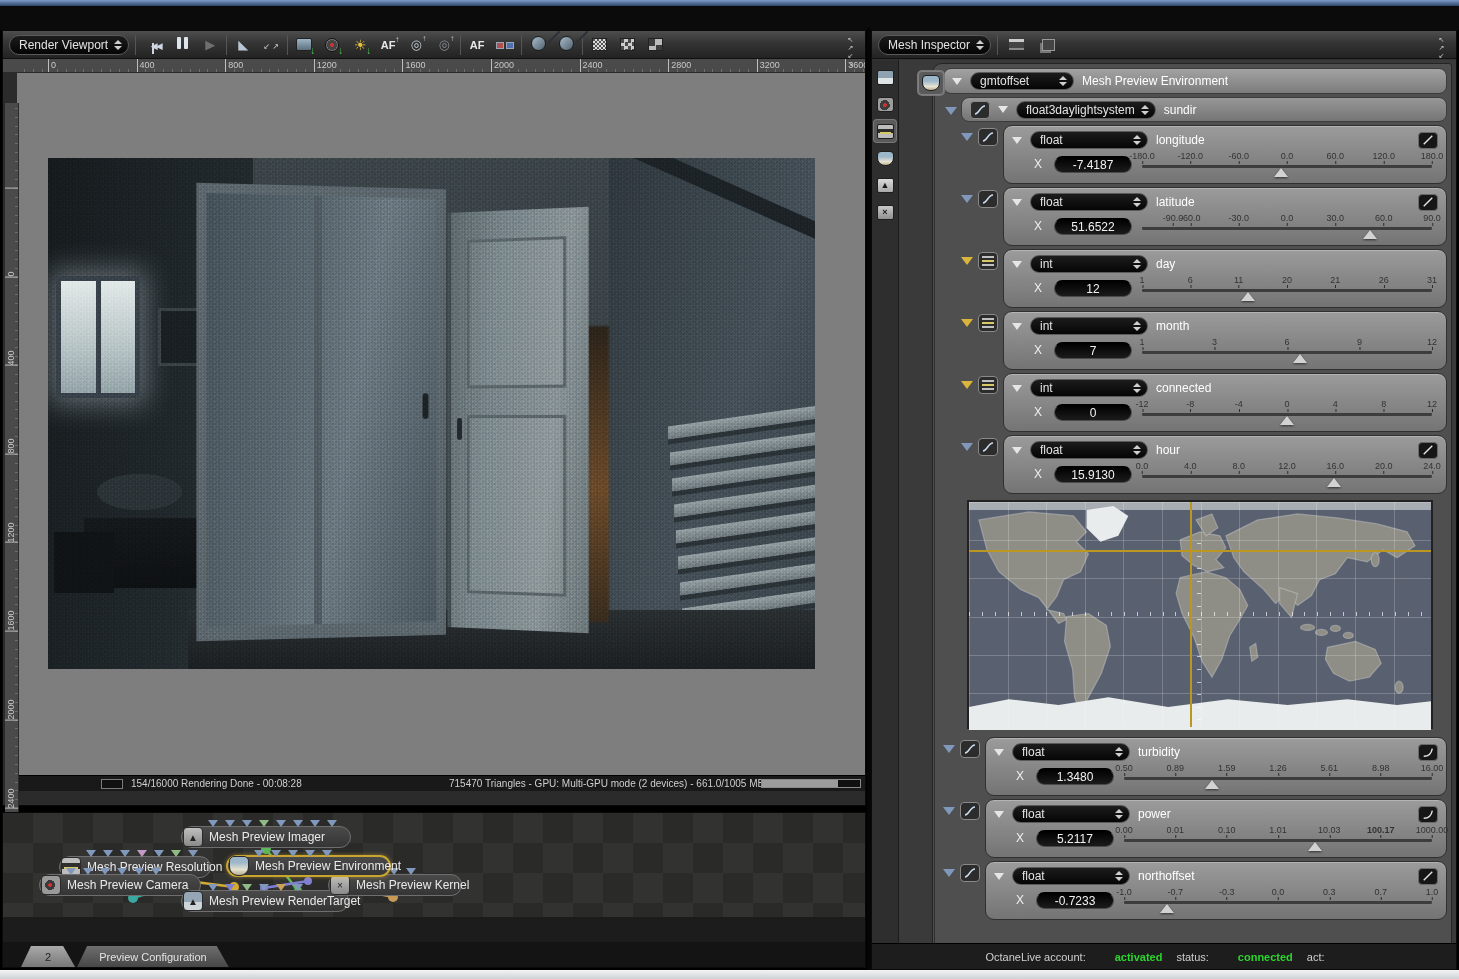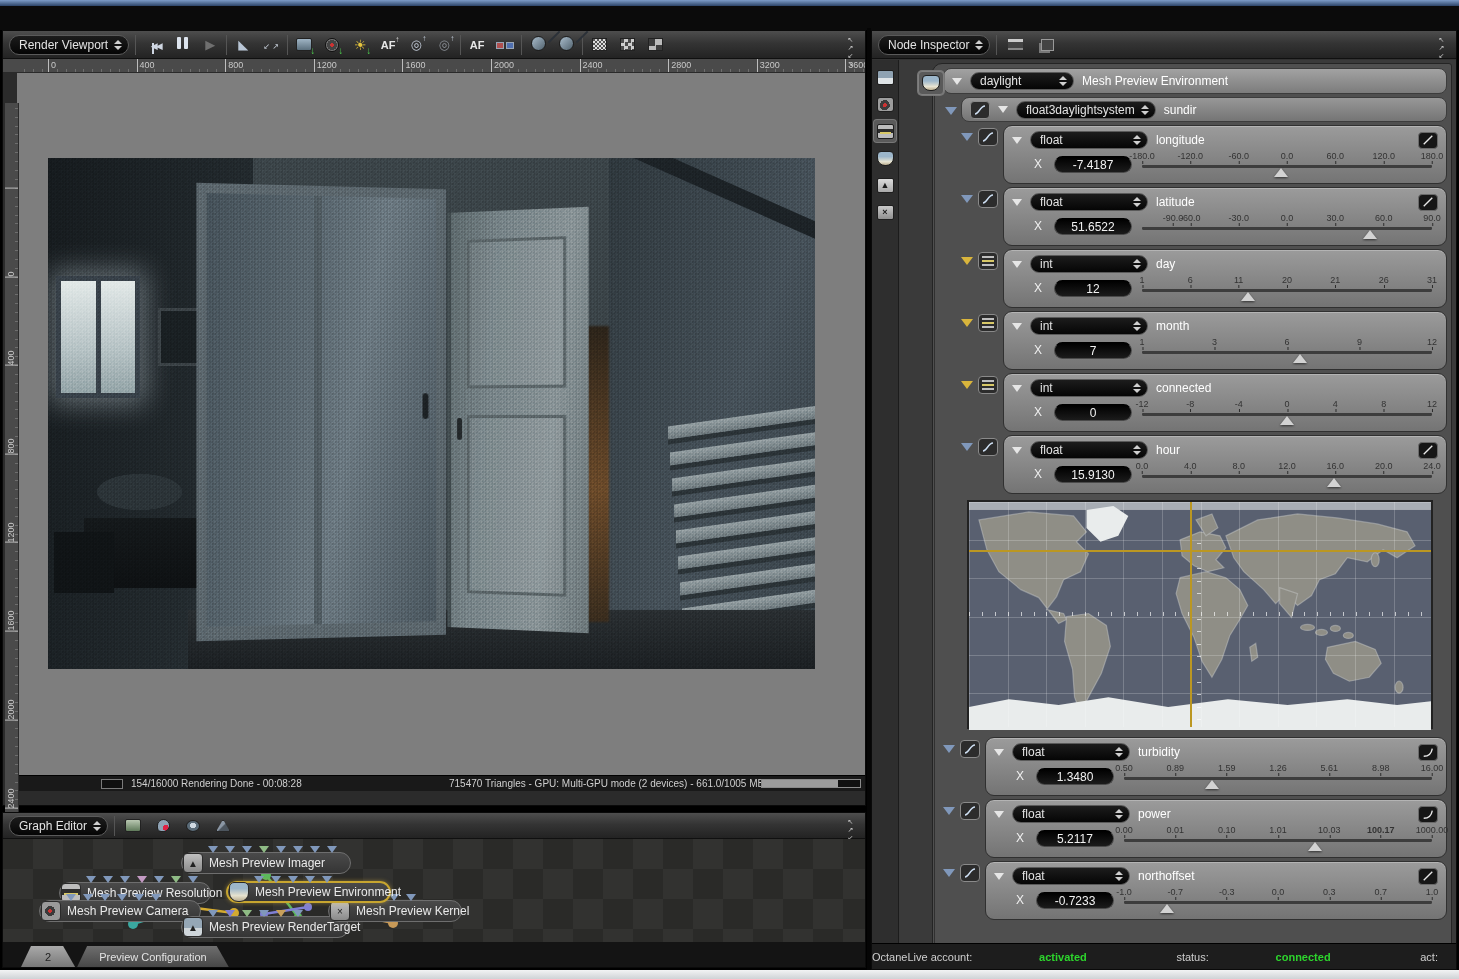--- a/index.html
+++ b/index.html
@@ -203,21 +203,21 @@
     background-image:repeating-linear-gradient(to right,rgba(255,255,255,.20) 0 1px,transparent 1px 38.6px),
                      repeating-linear-gradient(to bottom,rgba(255,255,255,.20) 0 1px,transparent 1px 38.2px);}
   .map-tick-h{position:absolute;left:0;right:0;top:49%;height:4px;
     background-image:repeating-linear-gradient(to right,rgba(255,255,255,.65) 0 1px,transparent 1px 12.9px);}
   .map-tick-v{position:absolute;top:18%;bottom:2%;left:49.4%;width:4px;
     background-image:repeating-linear-gradient(to bottom,rgba(255,255,255,.65) 0 1px,transparent 1px 12.6px);}
   .cross-v{position:absolute;top:0;bottom:0;width:2px;}
   .cross-h{position:absolute;left:0;right:0;height:2px;}
 
   .ni-status{position:absolute;left:0;bottom:0;width:100%;height:26px;background:#1d1d1d;border-top:1px solid #000;
-    display:flex;align-items:center;justify-content:space-between;gap:10px;color:#cfcfcf;font-size:11px;padding-right:18px;}
+    display:flex;align-items:center;justify-content:center;color:#cfcfcf;font-size:11px;padding-right:18px;}
   .ni-status .green{font-weight:bold;margin-left:29px;}
   .gap-col{position:absolute;left:867px;top:28px;width:4px;height:951px;background:#050505;}
 </style>
 </head>
 <body>
 
 <div class="top-accent"></div>
 <div class="titlebar"></div>
 <div class="gap-col"></div>
 
@@ -353,45 +353,20 @@
       <span class="cell">800</span>
       <span class="cell">1200</span>
       <span class="cell">1600</span>
       <span class="cell">2000</span>
       <span class="cell">2400</span>
       <span class="cell">2800</span>
     </div>
 </div>
 
 <div class="ge-panel">
-  <div class="toolbar" style="height:26px">
-    <span class="dd">
-      <span class="dd-label">Graph Editor</span>
-      <span class="dd-arr">
-          <i class="up"></i>
-          <i class="dn"></i>
-        </span>
-    </span>
-    <span class="tb-sep"></span>
-    <span id="ge-icons" style="display:flex;align-items:center;gap:6px;">
-        <span class="tbtn">
-          <span class="g-thumb"></span>
-        </span>
-        <span class="tbtn">
-          <span class="g-emit"></span>
-        </span>
-        <span class="tbtn">
-          <span class="g-cam"></span>
-        </span>
-        <span class="tbtn">
-          <span class="g-mat"></span>
-        </span>
-      </span>
-    <span class="i-expand">↖ ↗<br>↙ ↘</span>
-  </div>
   <div class="ge-canvas">
     <svg width="862" height="104" style="position:absolute;inset:0;pointer-events:none">
       <path d="M263 36 L295 78" stroke="#5cb85c" stroke-width="2.5" fill="none"></path>
       <circle cx="263" cy="36" r="5" fill="#5cb85c"></circle>
         <circle cx="295" cy="78" r="4" fill="#5cb85c"></circle>
       <path d="M261 75 L305 68" stroke="#7f7fd4" stroke-width="2.5" fill="none"></path>
       <circle cx="261" cy="75" r="4" fill="#7f7fd4"></circle>
         <circle cx="305" cy="68" r="4" fill="#7f7fd4"></circle>
       <path d="M231 74 L138 62" stroke="#d4aa30" stroke-width="2.5" fill="none"></path>
       <circle cx="231" cy="74" r="5" fill="#d4aa30"></circle>
@@ -479,21 +454,21 @@
     <span class="tab small">2</span>
     <span class="tab main">Preview Configuration</span>
   </div>
 </div>
 
 <div class="bottom-strip"></div>
 
 <div class="ni-panel">
   <div class="toolbar" style="height:28px">
     <span class="dd">
-      <span class="dd-label">Node Inspector</span>
+      <span class="dd-label">Mesh Inspector</span>
       <span class="dd-arr">
           <i class="up"></i>
           <i class="dn"></i>
         </span>
     </span>
     <span class="tb-sep"></span>
     <span id="ni-icons" style="display:flex;align-items:center;gap:8px;">
         <span class="tbtn">
           <span class="i-lay1"></span>
         </span>
@@ -525,21 +500,21 @@
         </span>
       </div>
     <div class="ni-container">
       <div class="guide-v" style="left:1px;top:30px;height:860px;"></div>
       <div class="hdr-row">
         <span class="hdr-icon sbtn active s-env">
             <span class="sico"></span>
           </span>
         <span class="tri-w"></span>
         <span class="dd">
-          <span class="dd-label">daylight</span>
+          <span class="dd-label">gmtoffset</span>
           <span class="dd-arr">
               <i class="up"></i>
               <i class="dn"></i>
             </span>
         </span>
         <span>Mesh Preview Environment</span>
       </div>
       <div class="sub-row">
         <span class="rowpin" style="position:absolute;left:-17px;top:9px;"></span>
         <span class="sqbtn">

